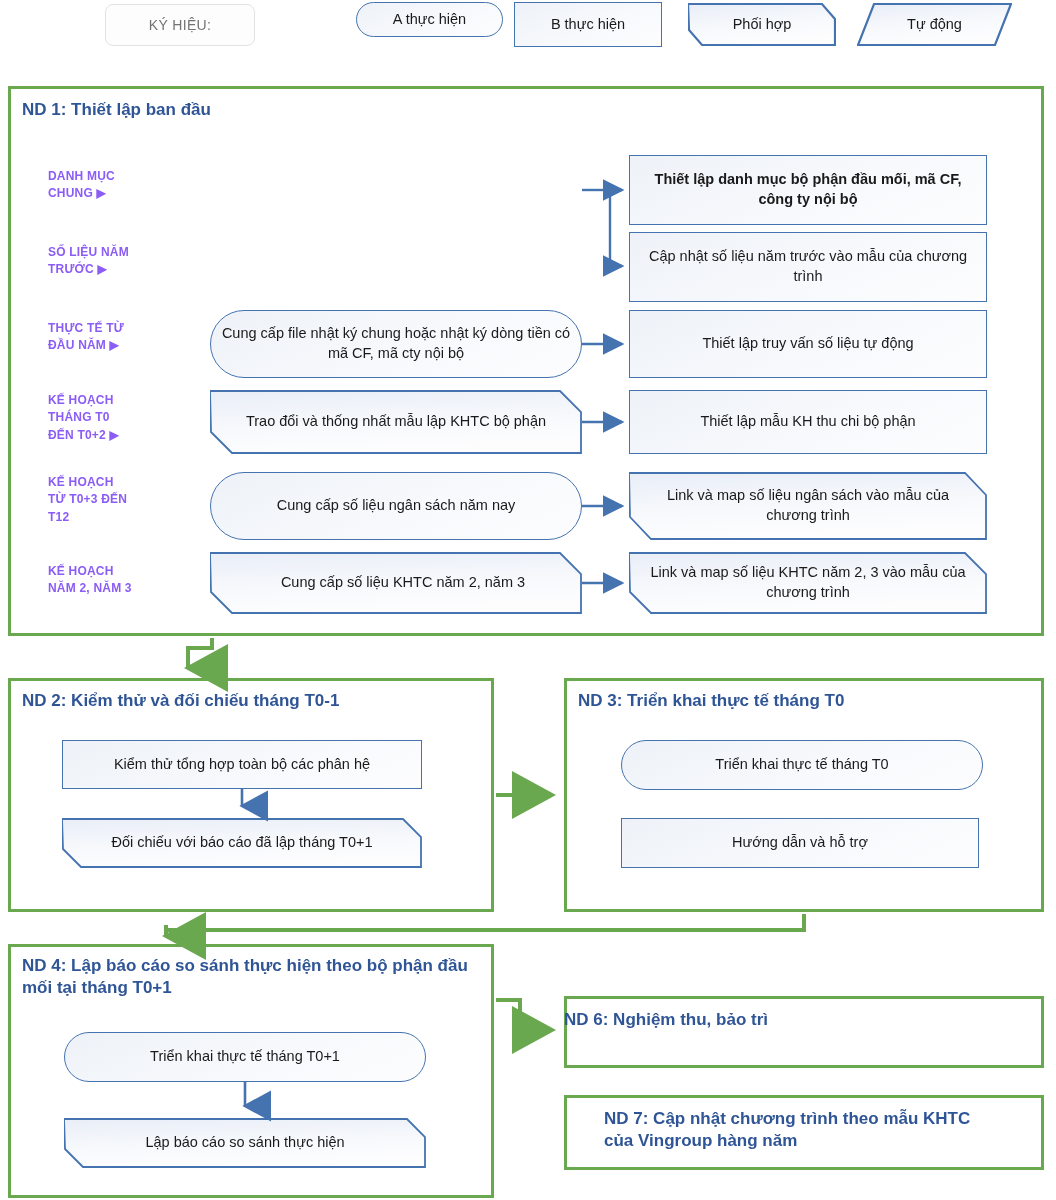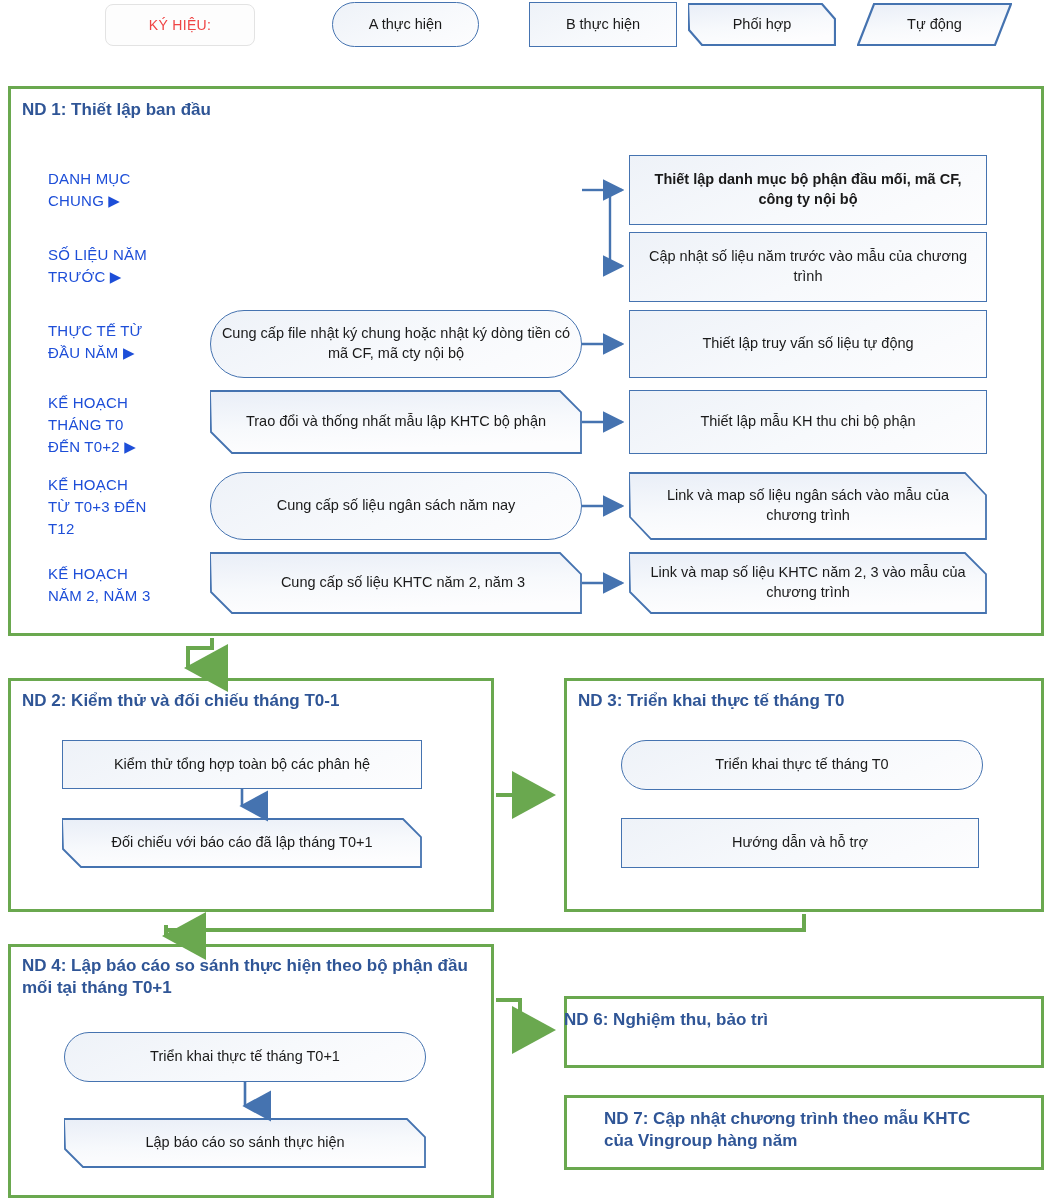--- a/index.html
+++ b/index.html
@@ -73,21 +73,21 @@
   .legend-key {
     position: absolute;
     box-sizing: border-box;
     display: flex;
     align-items: center;
     justify-content: center;
     background: #fdfdfd;
     border: 1.4px solid #e3e3e3;
     border-radius: 8px;
     font-size: 14px;
-    color: #ef4444;
+    color: #737373;
     letter-spacing: .3px;
   }
 
   
   .group {
     position: absolute;
     box-sizing: border-box;
     border: 3px solid #6aa84f;
     background: #ffffff;
   }
@@ -100,45 +100,45 @@
   }
   .group-title.centered {
     text-align: left;
     width: 100%;
     left: 0;
   }
 
   
   .row-label {
     position: absolute;
-    color: #1d4ed8;
-    font-size: 15px;
+    color: #8b5cf6;
+    font-size: 12px;
     line-height: 1.45;
-    font-weight: 400;
+    font-weight: 700;
     letter-spacing: .2px;
   }
 
   
   .conn { position: absolute; }
   svg.conn { overflow: visible; }
 </style>
 </head>
 <body>
 
 <div class="canvas">
 
   <div class="legend-key" style="left:105px; top:4px; width:150px; height:42px;">
     <span>KÝ HIỆU:</span>
   </div>
 
-  <div class="shape pill" style="left:332px; top:2px; width:147px; height:45px;">
+  <div class="shape pill" style="left:356px; top:2px; width:147px; height:35px;">
     <span>A thực hiện</span>
   </div>
 
-  <div class="shape rect" style="left:514px; top:2px; width:148px; height:45px;margin-left:15px;">
+  <div class="shape rect" style="left:514px; top:2px; width:148px; height:45px;">
     <span>B thực hiện</span>
   </div>
 
   <div class="shape cut" style="left:688px; top:2px; width:148px; height:45px;">
     <div class="cutbg">
       <svg width="100%" height="100%" viewBox="0 0 148 45" preserveAspectRatio="none">
         <defs>
           <linearGradient id="lgA" x1="0" y1="0" x2="0.35" y2="1">
             <stop offset="0%" stop-color="#e9eef7"></stop>
               <stop offset="60%" stop-color="#f7f9fc"></stop>

